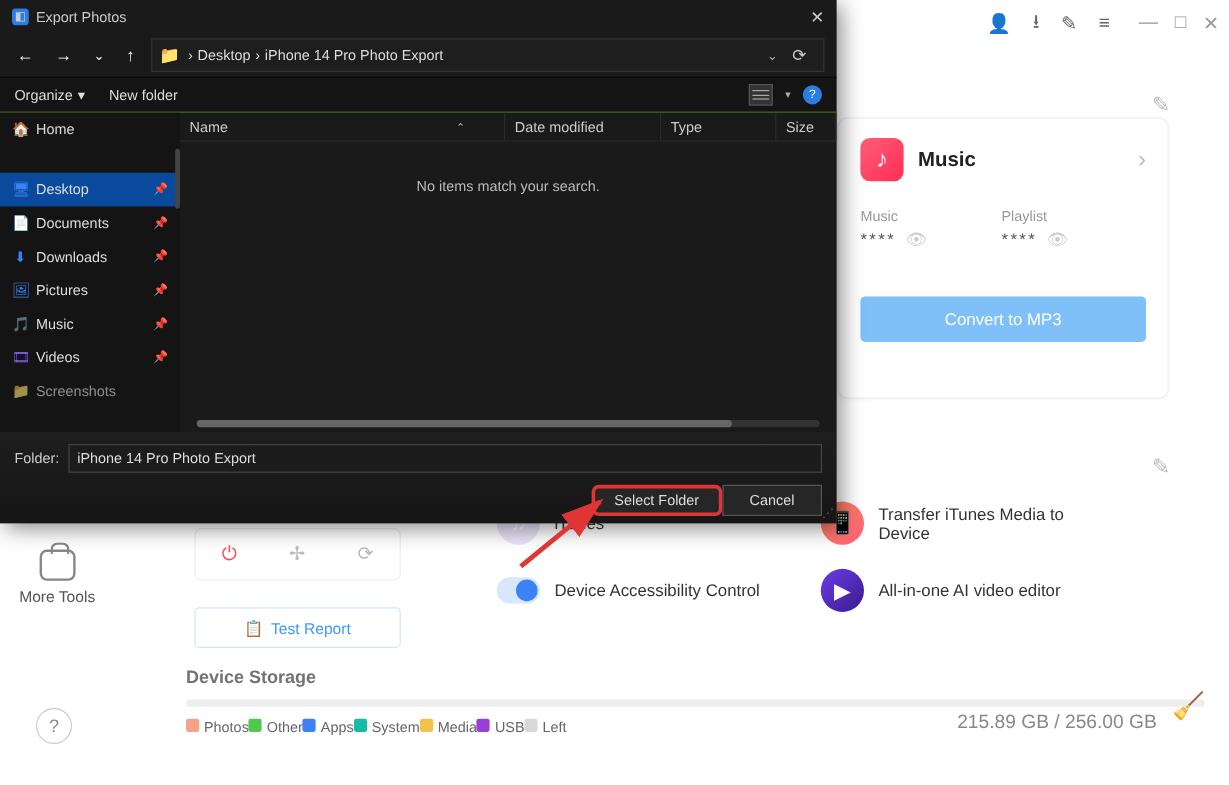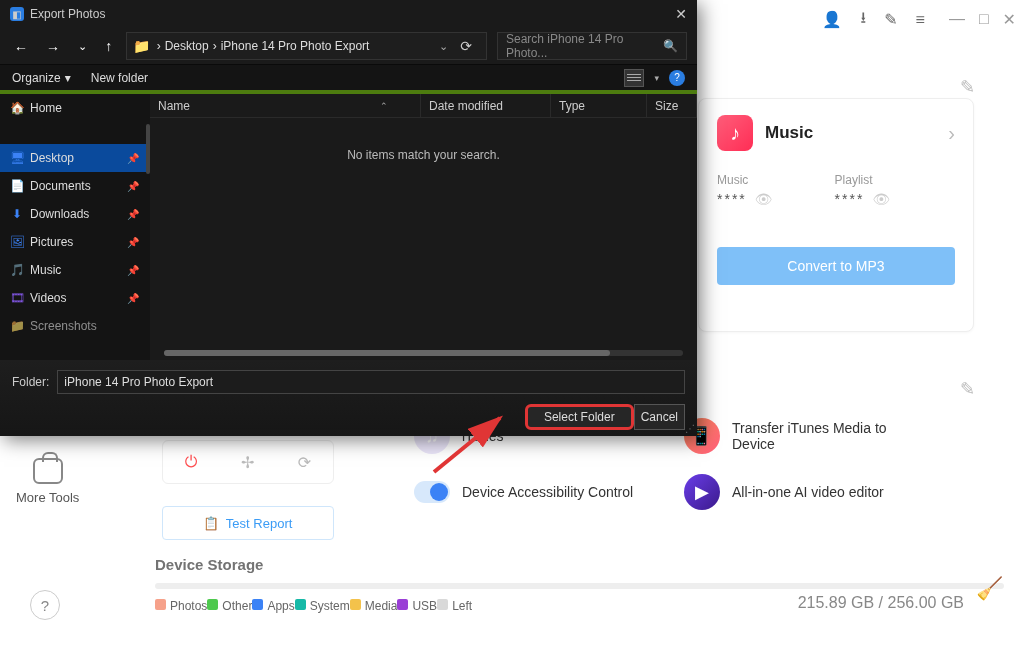--- a/index.html
+++ b/index.html
@@ -60,21 +60,21 @@
 
   .nav-row { height:36px; display:flex; align-items:center; padding:0 10px; gap:10px; background:#1a1a1a;}
   .nav-arrow { color:#fff; font-size:14px; cursor:pointer; padding:0 4px;}
   .path-box { flex:1; height:28px; background:#1e1e1e; border:1px solid #333; display:flex; align-items:center; padding:0 6px; gap:4px; font-size:12px; color:#ddd;}
   .folder-ic { color:#f3c24b; font-size:14px; margin-right:2px;}
   .path-box .chv { margin-left:auto; color:#aaa; font-size:11px;}
   .reload { color:#ccc; padding:0 8px; cursor:pointer; font-size:14px;}
   .search-box { width:190px; height:28px; background:#1e1e1e; border:1px solid #333; display:flex; align-items:center; padding:0 8px; color:#888; font-size:12px;}
   .search-box .mg { margin-left:auto; color:#888; font-size:12px;}
 
-  .toolbar { height:30px; display:flex; align-items:center; padding:0 12px; background:#141414; gap:20px; border-top:1px solid #0a0a0a; border-bottom:4px solid #4d7c0f;}
+  .toolbar { height:30px; display:flex; align-items:center; padding:0 12px; background:#141414; gap:20px; border-top:1px solid #0a0a0a; border-bottom:1px solid #4d7c0f;}
   .toolbar .org { color:#ddd; font-size:12px; display:flex; align-items:center; gap:4px; cursor:pointer;}
   .toolbar .right { margin-left:auto; display:flex; align-items:center; gap:10px;}
   .view-menu { width:20px;height:18px; background:#333; border:1px solid #555; display:flex; flex-direction:column; justify-content:space-evenly; padding:2px;}
   .view-menu span{height:1px;background:#aaa;}
   .helpq { width:16px;height:16px;border-radius:8px;background:#2a7de1;color:#fff;display:flex;align-items:center;justify-content:center;font-size:10px; cursor:pointer;}
 
   .dlg-body { display:flex; height:266px; background:#1a1a1a;}
   .tree { width:150px; background:#141414; overflow:hidden; position:relative;}
   .tree-item { height:28px; display:flex; align-items:center; gap:6px; padding:0 10px; color:#ddd; font-size:12px; cursor:pointer;}
   .tree-item.sel { background:#0a4a9c;}
@@ -91,21 +91,21 @@
   .col-size{width:50px;}
   .sort-caret { font-size:9px; color:#aaa; margin-left:94px;}
   .empty { text-align:center; color:#bbb; font-size:12px; margin-top:30px;}
   .hscroll { position:absolute; bottom:4px; left:14px; right:14px; height:6px; background:#333; border-radius:3px;}
   .hscroll .thumb{position:absolute;left:0;width:86%;height:100%;background:#666;border-radius:3px;}
 
   .dlg-footer { position:absolute; left:0; right:0; bottom:0; height:76px; background:linear-gradient(#1e1e1e,#161616); padding:10px 12px;}
   .folder-row { display:flex; align-items:center; gap:8px; font-size:12px; color:#ccc;}
   .folder-input { flex:1; height:24px; background:#1c1c1c; border:1px solid #444; color:#ddd; padding:0 6px; font-size:12px;}
   .btn-row { display:flex; justify-content:flex-end; gap:0; margin-top:10px;}
-  .dlg-btn { height:26px; padding:0 6px; background:#262626; border:1px solid #555; color:#ddd; font-size:12px; cursor:pointer;}
+  .dlg-btn { height:26px; padding:0 22px; background:#262626; border:1px solid #555; color:#ddd; font-size:12px; cursor:pointer;}
   .dlg-btn.primary { border:3px solid #e03535; border-radius:6px; padding:0 16px;}
   .resize { position:absolute; right:2px; bottom:2px; color:#666; font-size:10px;}
 
   
   .arrow { position:absolute; left:424px; top:412px; z-index:11; pointer-events:none;}
 </style>
 </head>
 <body>
 
 <div class="app">
@@ -215,24 +215,20 @@
     <span class="nav-arrow">↑</span>
     <div class="path-box">
       <span class="folder-ic">📁</span>
       <span>›</span>
       <span>Desktop</span>
       <span>›</span>
       <span>iPhone 14 Pro Photo Export</span>
       <span class="chv">⌄</span>
       <span class="reload">⟳</span>
     </div>
-    <div class="search-box">
-      <span>Search iPhone 14 Pro Photo...</span>
-      <span class="mg">🔍</span>
-    </div>
   </div>
 
   <div class="toolbar">
     <span class="org">
         <span>Organize</span> 
         <span>▾</span>
       </span>
     <span class="org">New folder</span>
     <div class="right">
       <div class="view-menu">

